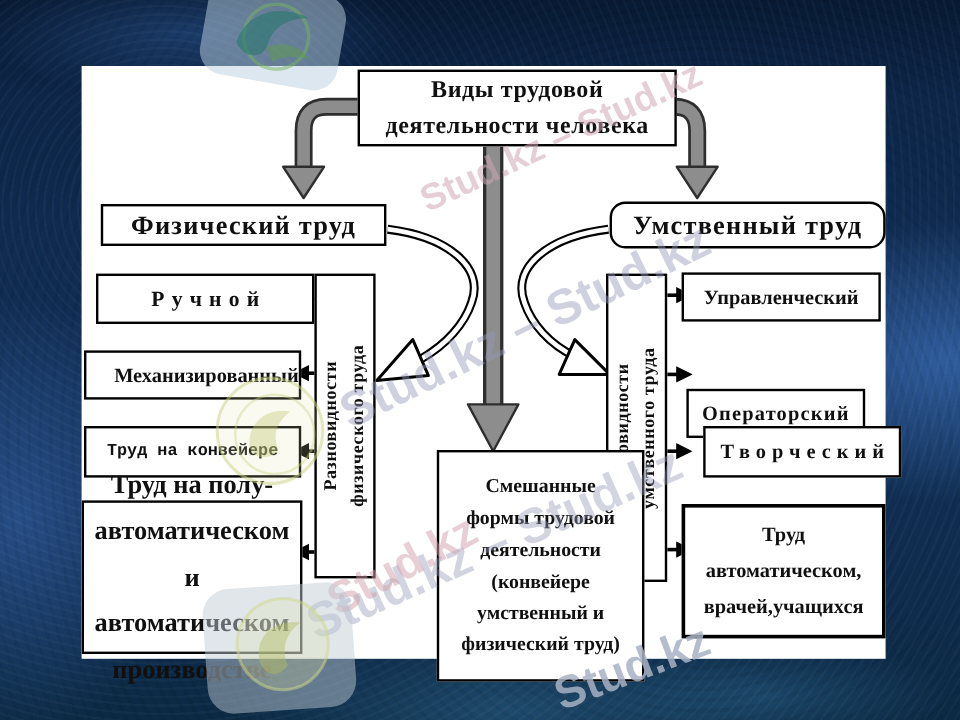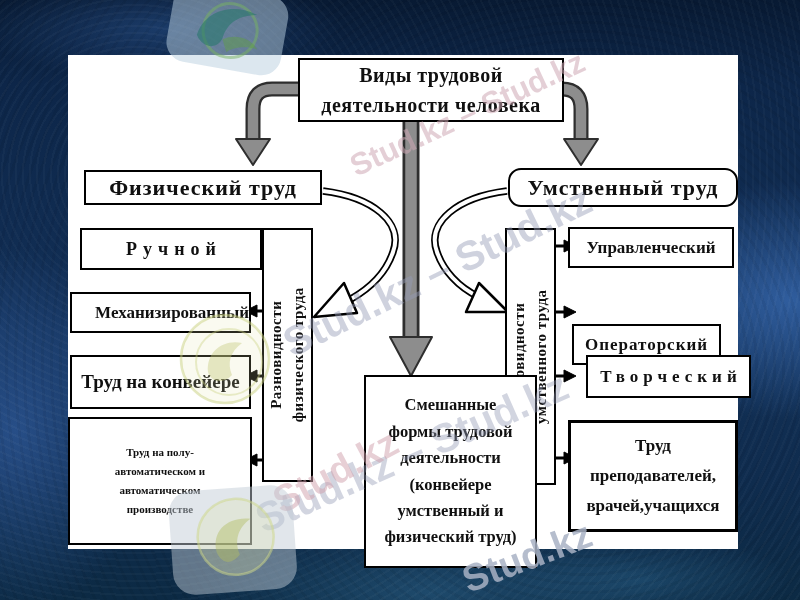--- a/index.html
+++ b/index.html
@@ -27,22 +27,22 @@
   .box{
     position:absolute;background:#fff;border:2px solid #000;z-index:3;
     display:flex;flex-direction:column;align-items:center;justify-content:center;
     text-align:center;font-weight:bold;color:#101010;box-sizing:border-box;line-height:1.25;
   }
   .title-box{left:298px;top:58px;width:266px;height:64px;font-size:20px;letter-spacing:.5px;line-height:1.5;}
   .phys-header{left:84px;top:170px;width:238px;height:35px;font-size:22px;letter-spacing:1px;}
   .mental-header{left:508px;top:168px;width:230px;height:39px;font-size:22px;letter-spacing:1px;border-radius:13px;}
   .box-l1{left:68px;top:228px;width:182px;height:42px;font-size:18px;letter-spacing:6px;padding-left:6px;margin-left:12px;}
   .box-l2{left:70px;top:292px;width:181px;height:41px;font-size:17px;align-items:flex-end;}
-  .box-l3{left:70px;top:355px;width:181px;height:54px;font-size:19px;}
-  .box-l4{left:68px;top:417px;width:184px;height:128px;font-size:11px;line-height:1.75;}
+  .box-l3{left:70px;top:355px;width:181px;height:43px;font-size:14px;font-family:Liberation Mono, monospace;}
+  .box-l4{left:68px;top:417px;width:184px;height:128px;font-size:22px;line-height:1.75;}
   .box-r1{left:568px;top:227px;width:166px;height:41px;font-size:17px;}
   .box-r2{left:572px;top:292px;width:149px;height:41px;font-size:17px;letter-spacing:1px;margin-top:32px;}
   .box-r3{left:586px;top:355px;width:165px;height:43px;font-size:17px;letter-spacing:5px;padding-left:5px;}
   .box-r4{left:568px;top:420px;width:170px;height:112px;font-size:17px;line-height:1.75;border-width:3px;}
   .mixed-box{left:323px;top:375px;width:173px;height:193px;font-size:16.5px;line-height:1.6;border-width:2.5px;margin-left:41px;}
   .vbox{z-index:3;}
   .vbox-left{left:262px;top:228px;width:51px;height:254px;}
   .vbox-right{left:505px;top:228px;width:51px;height:257px;}
   .vtext{transform:rotate(-90deg);width:244px;flex:none;font-size:15px;line-height:1.45;letter-spacing:.5px;}
   .wm{
@@ -168,21 +168,21 @@
     <div>Управленческий</div>
   </div>
   <div class="box box-r2">
     <div>Операторский</div>
   </div>
   <div class="box box-r3">
     <div>Творческий</div>
   </div>
   <div class="box box-r4">
     <div>Труд</div>
-    <div>преподавателей,</div>
+    <div>автоматическом,</div>
     <div>врачей,учащихся</div>
   </div>
 
   <div class="box mixed-box">
     <div>Смешанные</div>
     <div>формы трудовой</div>
     <div>деятельности</div>
     <div>(конвейере</div>
     <div>умственный и</div>
     <div>физический труд)</div>

